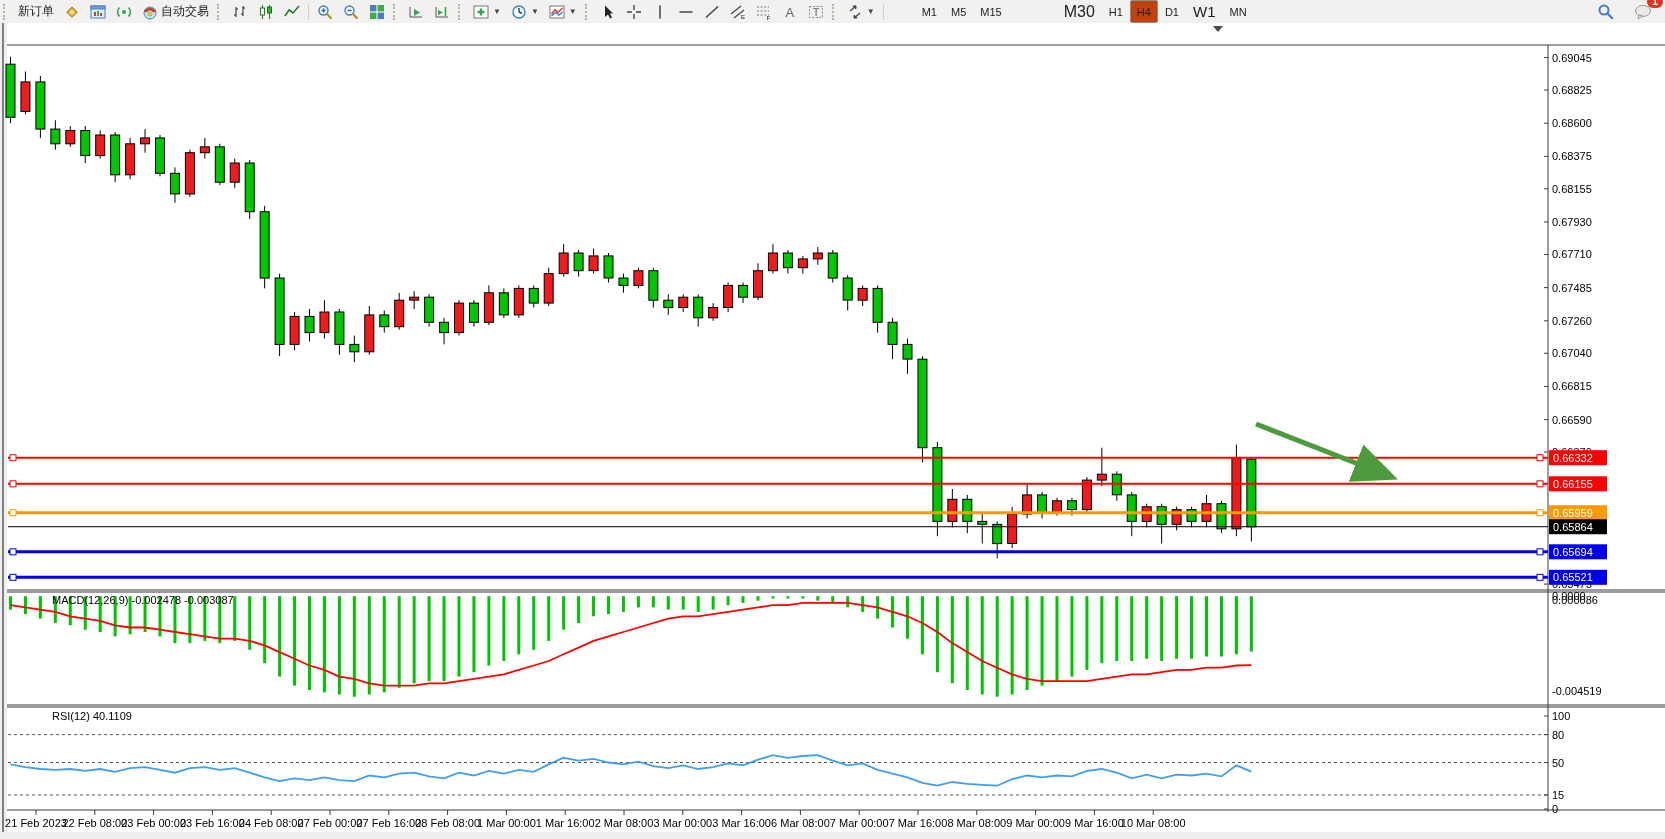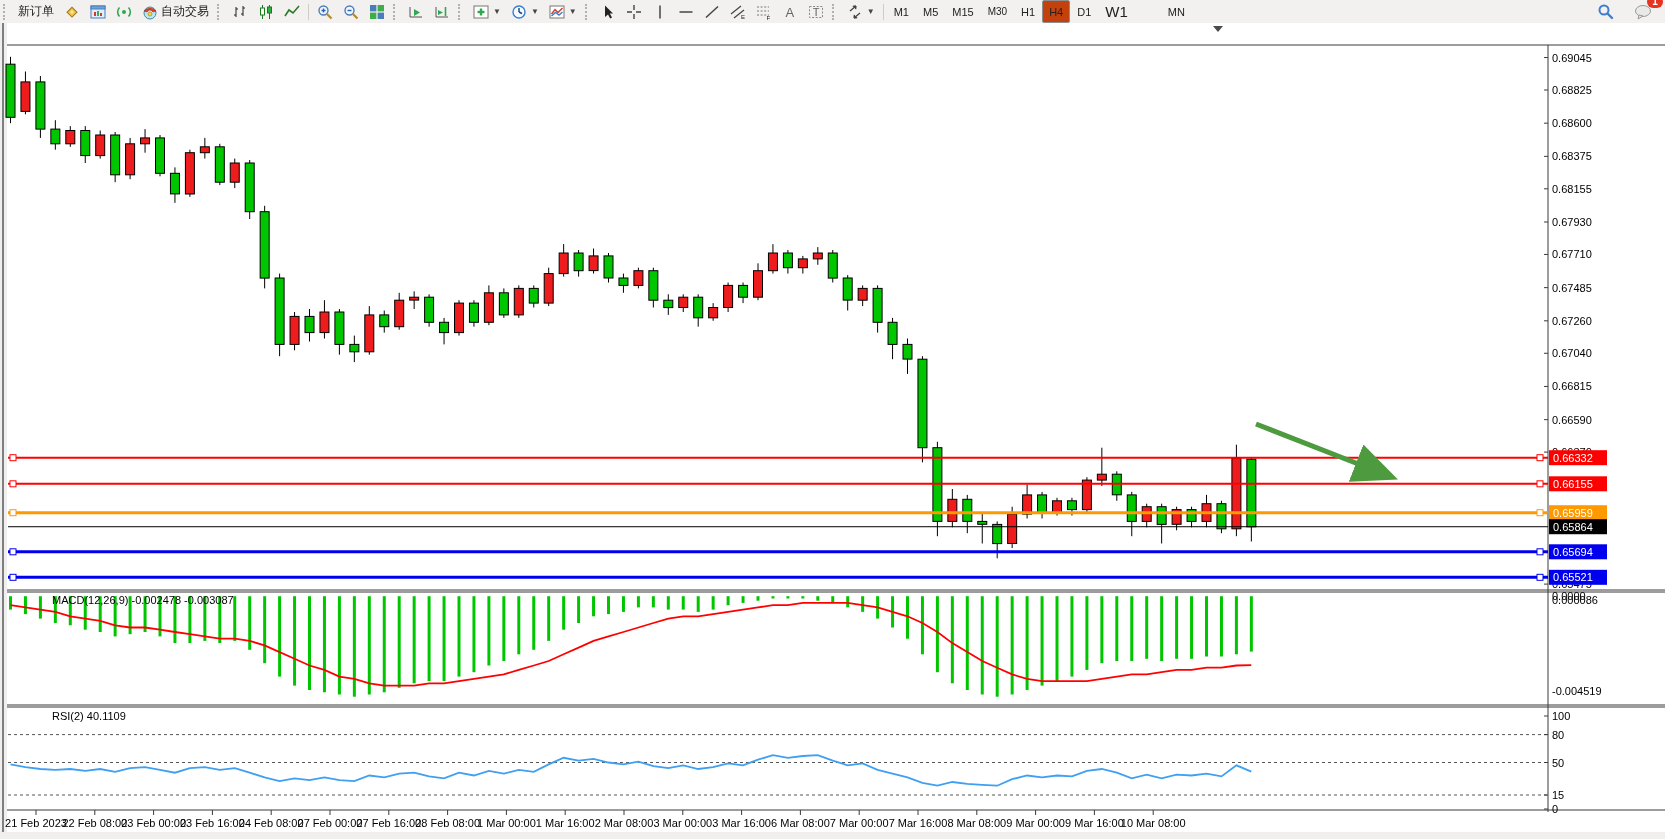--- a/index.html
+++ b/index.html
@@ -253,29 +253,29 @@
   <div class="tb-btn">
         <span>
           <svg width="16" height="16" viewBox="0 0 16 16">
             <path d="M3 7 L9 2 M9 2 L5.8 2.4 M9 2 L8.6 5.2" stroke="#444" stroke-width="1.3" fill="none"></path>
             <path d="M7 14 L13 9 M7 14 L10.2 13.6 M7 14 L7.4 10.8" stroke="#444" stroke-width="1.3" fill="none"></path>
           </svg>
         </span>
         <span class="tb-caret">▼</span>
       </div>
       <div class="tb-sep"></div>
-      <div class="tb-btn" style="font-size:11px;padding:1px 6px;">M1</div>
+      <div class="tb-btn" style="font-size:11px;padding:1px 6px;margin-left:28px;">M1</div>
       <div class="tb-btn" style="font-size:11px;padding:19px 6px;">M5</div>
       <div class="tb-btn" style="font-size:11px;padding:6px 6px;">M15</div>
-      <div class="tb-btn" style="font-size:10px;padding:1px 6px;">M30</div>
+      <div class="tb-btn" style="font-size:16px;padding:1px 6px;margin-left:48px;">M30</div>
       <div class="tb-btn" style="font-size:11px;padding:16px 6px;">H1</div>
       <div class="tb-btn active" style="font-size:11px;padding:1px 6px;">H4</div>
       <div class="tb-btn" style="font-size:11px;padding:1px 6px;">D1</div>
       <div class="tb-btn" style="font-size:15px;padding:14px 6px;">W1</div>
-      <div class="tb-btn" style="font-size:11px;padding:1px 6px;margin-left:26px;">MN</div>
+      <div class="tb-btn" style="font-size:11px;padding:1px 6px;">MN</div>
   <div class="tb-right">
     <div class="tb-btn">
       <span>
             <svg width="17" height="17" viewBox="0 0 17 17">
               <circle cx="7" cy="7" r="4.5" fill="none" stroke="#3c7fd0" stroke-width="2"></circle>
               <line x1="10.5" y1="10.5" x2="15" y2="15" stroke="#3c7fd0" stroke-width="2.4" stroke-linecap="round"></line>
             </svg>
           </span>
     </div>
     <div class="tb-btn" style="position:relative">
@@ -698,18 +698,18 @@
           <line x1="1153.2" y1="810" x2="1153.2" y2="815" stroke="#3a3a3a"></line>
           <text x="1153.2" y="827">10 Mar 08:00</text>
         </g>
       </svg>
 </div>
 
 <div class="pane-label" style="left:12px;top:594px;">
   <span>MACD(12,26,9)</span>&nbsp;<span>-0.002478 -0.003087</span>
 </div>
 <div class="pane-label" style="left:12px;top:710px;">
-  <span>RSI(2)</span>&nbsp;<span>40.1109</span>
+  <span>RSI(12)</span>&nbsp;<span>40.1109</span>
 </div>
 
 <div class="bottom-strip"></div>
 
 </div>
 
 </body></html>

